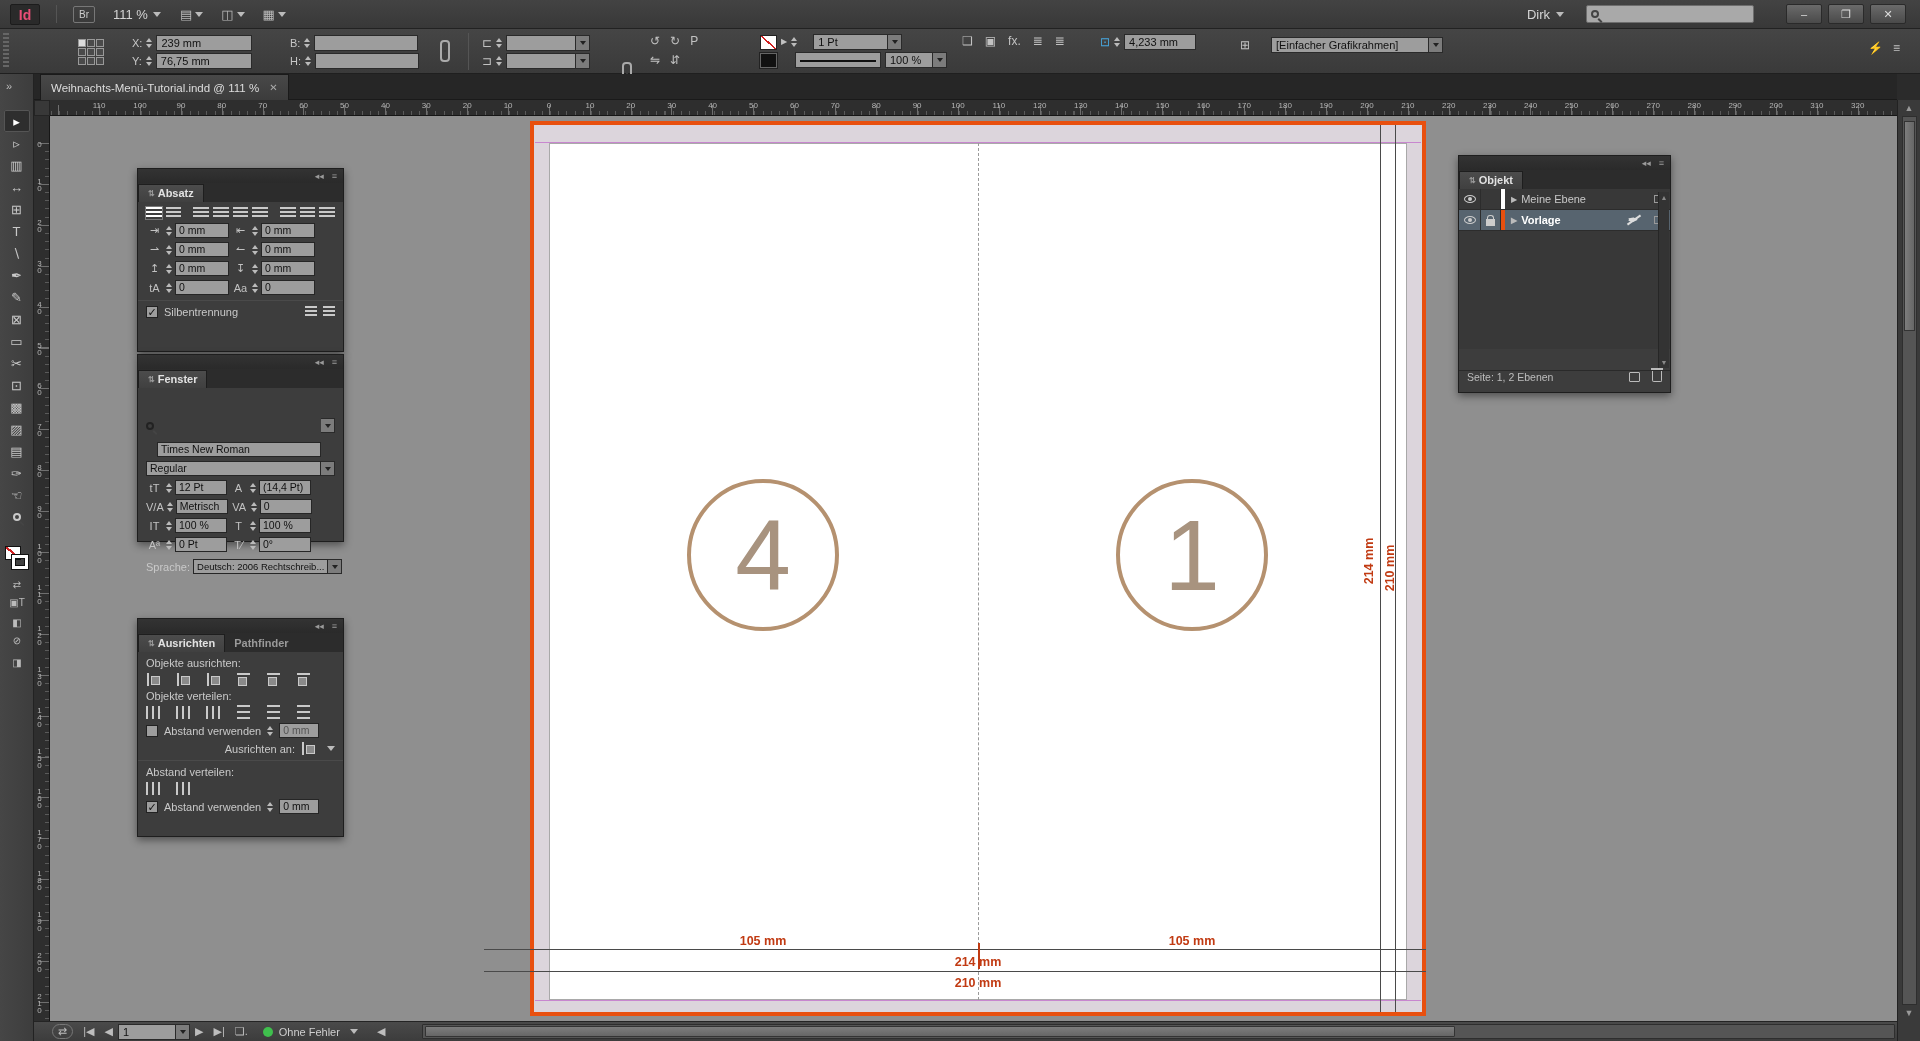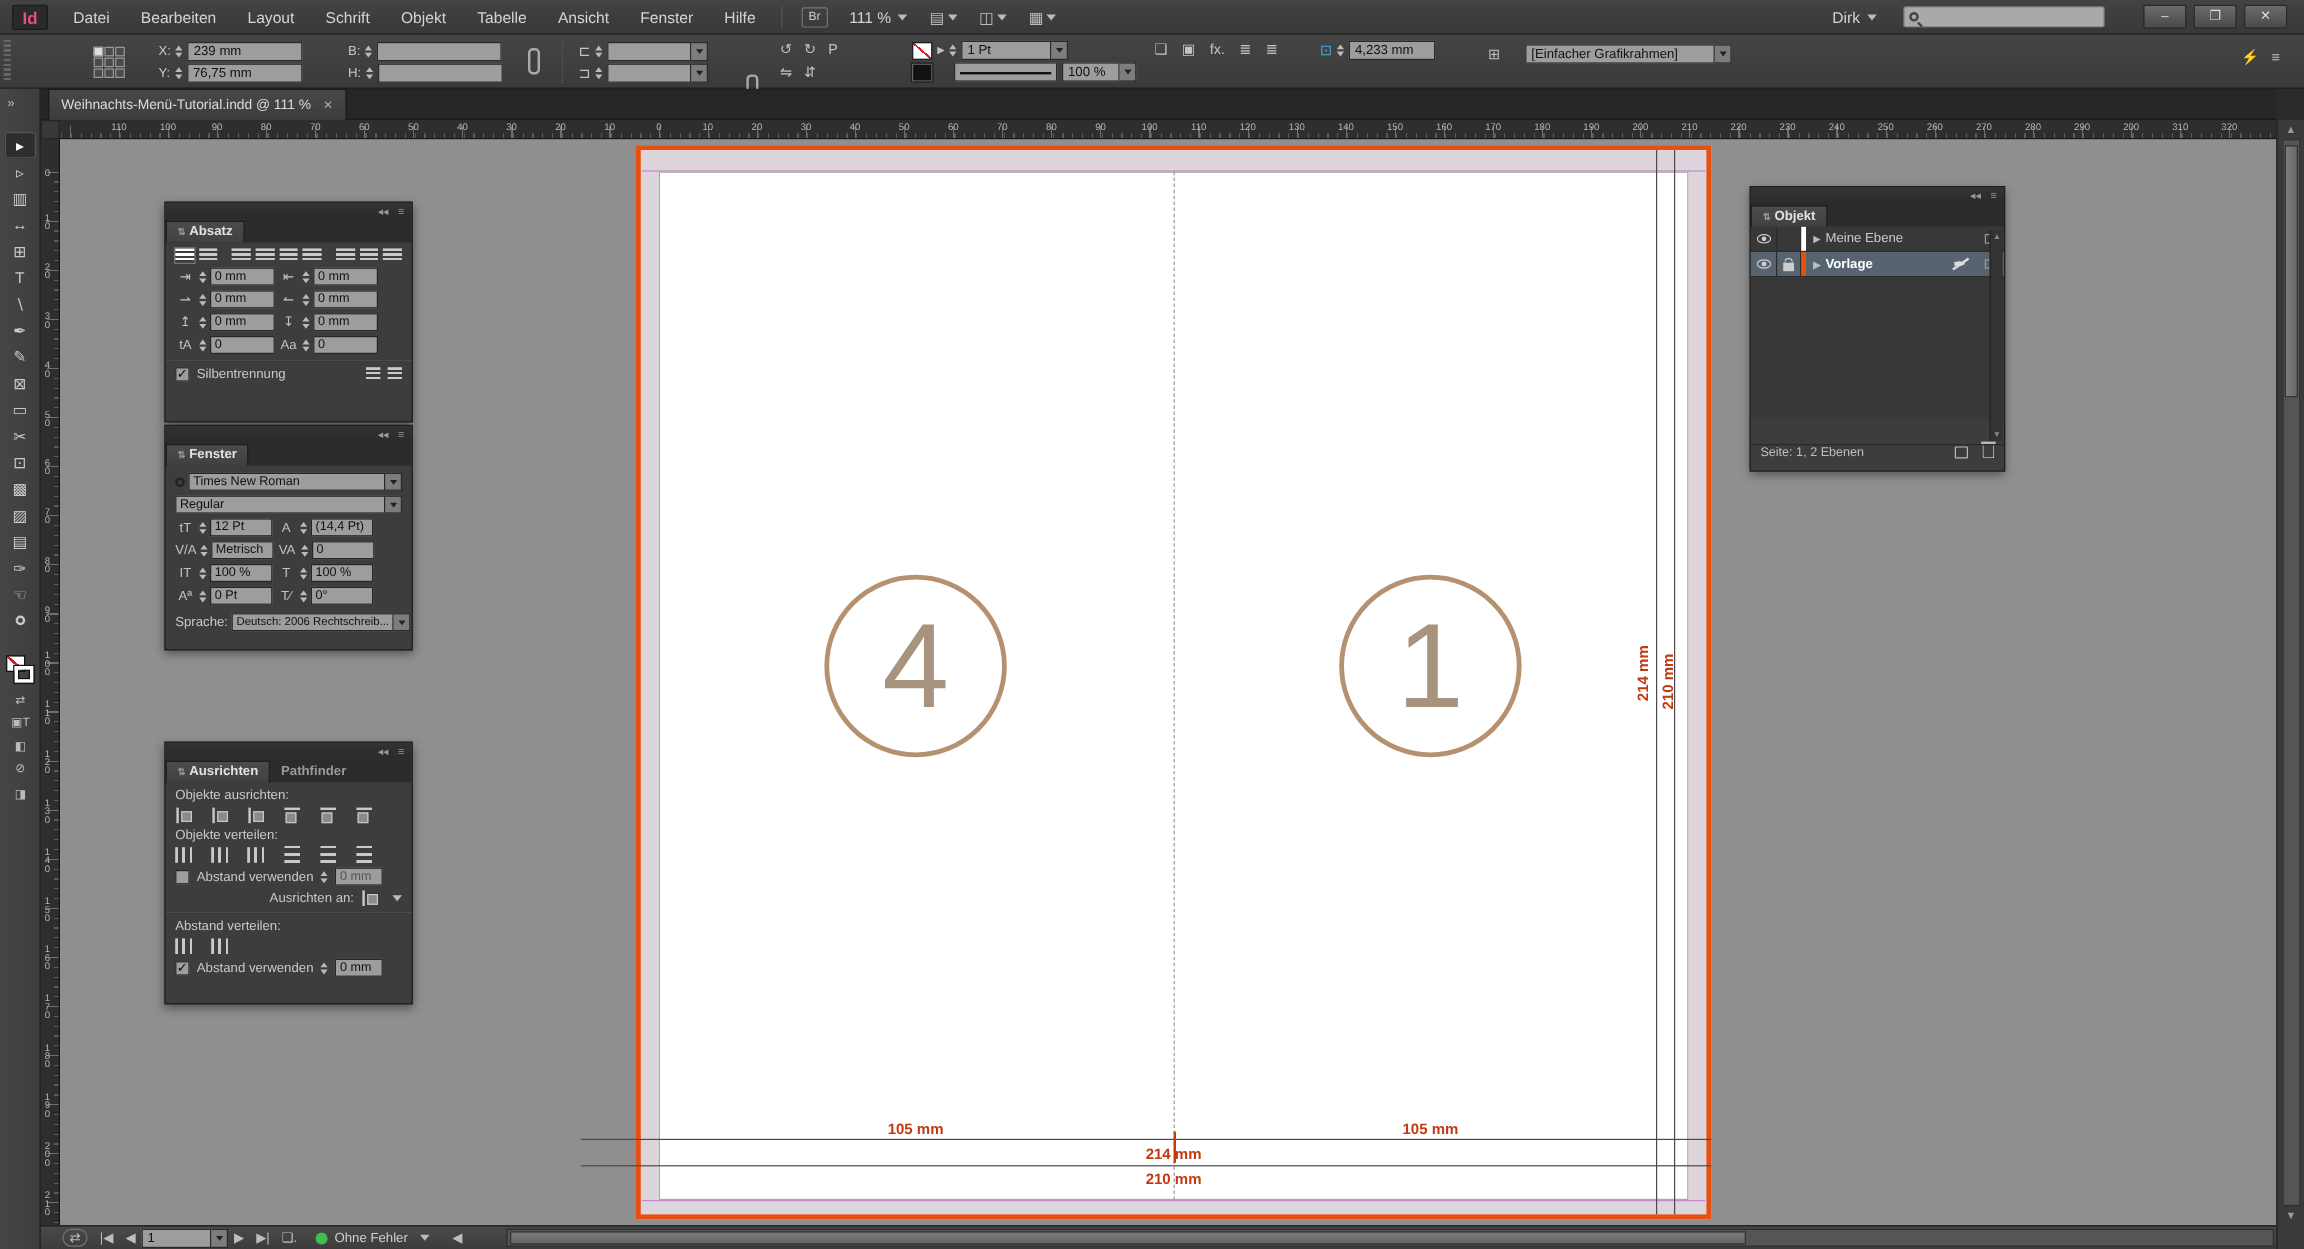--- a/index.html
+++ b/index.html
@@ -188,31 +188,20 @@
   #vscroll .track { flex:1; width:15px; background:#555; border:1px solid #2e2e2e; position:relative; }
   #vscroll .thumb { position:absolute; left:1px; top:4px; width:11px; height:210px; background:linear-gradient(90deg,#7d7d7d,#666);
     border:1px solid #333; }
   #corner-box { position:absolute; left:1897px; top:1021px; width:23px; height:20px; background:#3a3a3a; border-left:1px solid #222; }
 </style>
 </head>
 <body>
 
 <div id="titlebar">
   <div id="logo">Id</div>
-  <div id="menu-items" style="display: flex;">
-      <div class="menu-item">Datei</div>
-      <div class="menu-item">Bearbeiten</div>
-      <div class="menu-item">Layout</div>
-      <div class="menu-item">Schrift</div>
-      <div class="menu-item">Objekt</div>
-      <div class="menu-item">Tabelle</div>
-      <div class="menu-item">Ansicht</div>
-      <div class="menu-item">Fenster</div>
-      <div class="menu-item">Hilfe</div>
-    </div>
   <div class="tb-divider"></div>
   <div id="br-btn">Br</div>
   <div id="zoom-box">
     <span>111 %</span>
     <span class="dd-arrow"></span>
   </div>
   <div class="tb-icongroup">
       <span>▤</span>
       <span class="dd-arrow"></span>
     </div>
@@ -327,21 +316,21 @@
   </div>
 
   <div class="cp-row" style="left:760px;top:5px;">
     <div class="swatch-none"></div>
     <span class="cp-icon" style="font-size:8px;">▶</span>
     <span class="spin">
         <i class="up"></i>
         <i class="dn"></i>
       </span>
     <div class="cp-dd">
-        <div class="cp-field" style="width:75px;">1 Pt</div>
+        <div class="cp-field" style="width:75px;margin-left:12px;">1 Pt</div>
       <div class="dd-btn">
           <span class="dd-arrow"></span>
         </div>
       </div>
   </div>
   <div class="cp-row" style="left:760px;top:23px;">
     <div class="swatch-black"></div>
     <span style="width:10px;"></span>
     <div class="linepreview"></div>
     <div class="cp-dd">
@@ -623,21 +612,21 @@
   </div>
   <div class="panel-tabs">
     <div class="panel-tab">
       <span class="updn">⇅</span>
       <span>Fenster</span>
     </div>
   </div>
   <div class="p-row" style="padding-top:6px;">
     <span class="mag" style="border-color:#222;"></span>
     <div class="cp-dd" style="flex:1;">
-        <div class="p-field" style="flex:1;">Times New Roman</div>
+        <div class="p-field" style="flex:1;margin-top:48px;">Times New Roman</div>
     <div class="dd-btn" style="height:15px;">
           <span class="dd-arrow" style="border-top-color:#222;border-left-width:3px;border-right-width:3px;border-top-width:4px;"></span>
         </div>
       </div>
   </div>
   <div class="p-row">
     <div class="cp-dd" style="flex:1;">
         <div class="p-field" style="flex:1;">Regular</div>
     <div class="dd-btn" style="height:15px;">
           <span class="dd-arrow" style="border-top-color:#222;border-left-width:3px;border-right-width:3px;border-top-width:4px;"></span>

